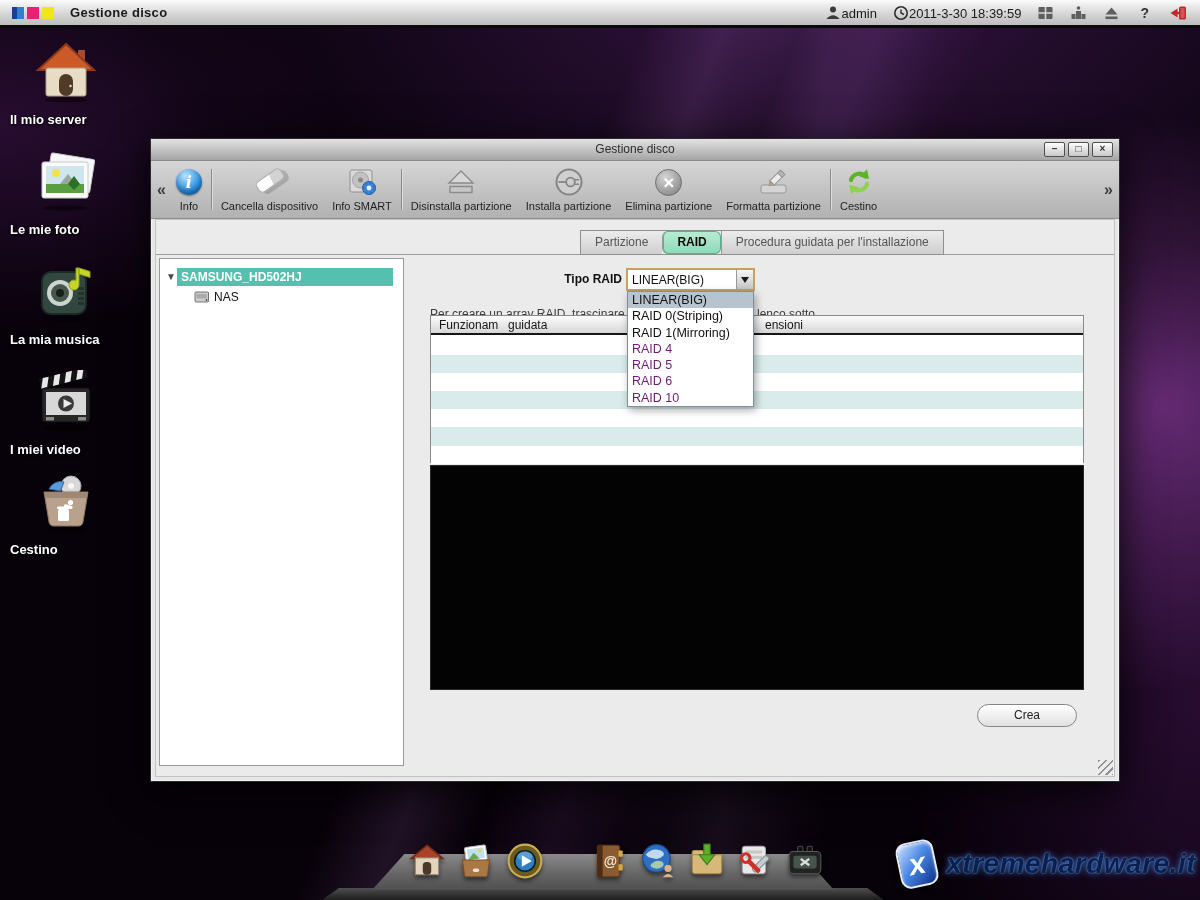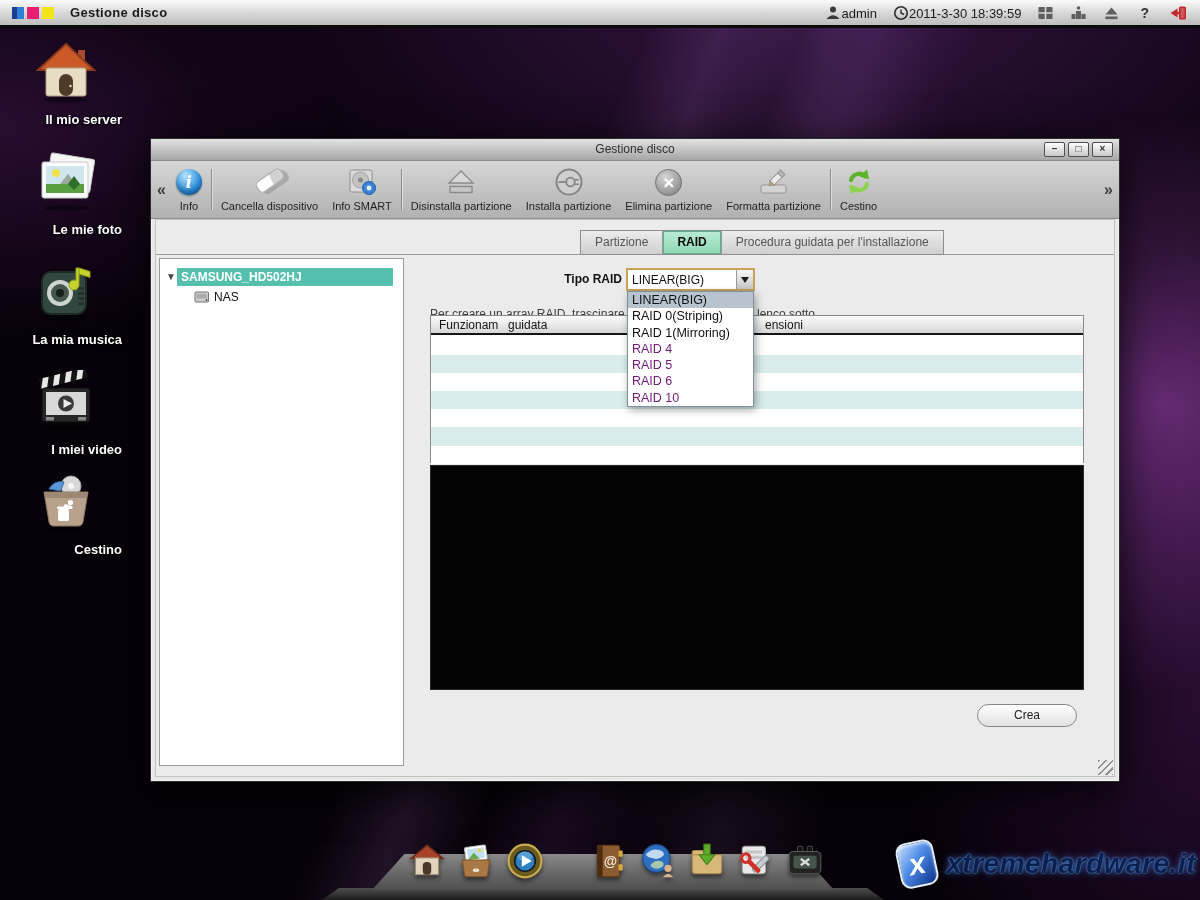--- a/index.html
+++ b/index.html
@@ -32,21 +32,21 @@
   .sq { width:12px; height:12px; display:inline-block; }
   .sq-b { background:linear-gradient(90deg,#1b3f8f 45%,#2f7fd4 45%); }
   .sq-p { background:#e81f72; }
   .sq-y { background:#f2e518; }
   .mb-title { font-weight:bold; font-size:13px; letter-spacing:.3px; }
   .mb-right { margin-left:auto; display:flex; align-items:center; gap:16px; font-size:13px; }
   .mb-group { display:flex; align-items:flex-end; }
   .mb-help { font-weight:bold; font-size:14px; color:#333; padding:0 4px; }
 
   
-  .dicon { position:absolute; left:10px; width:112px; text-align:right; z-index:2; cursor:default; }
+  .dicon { position:absolute; left:10px; width:112px; text-align:left; z-index:2; cursor:default; }
   .dicon .img { width:64px; height:64px; margin:0 auto; }
   .dicon .lbl { margin-top:8px; color:#fff; font-weight:bold; font-size:13px; text-shadow:0 1px 3px #000,0 0 2px #000; }
 
   
   #win {
     position:absolute; left:150px; top:138px; width:970px; height:644px; z-index:3;
     background:#e7e7e7; border:1px solid #2c2c2c;
     box-shadow:0 10px 36px rgba(0,0,0,.8), inset 0 0 0 1px #f2f2f2;
   }
   .titlebar {
@@ -90,21 +90,21 @@
   }
 
   
   .win-body { position:absolute; left:4px; top:80px; right:4px; bottom:4px; background:#ebebeb; border:1px solid #c2c2c2; }
   .body-rule { position:absolute; left:0; right:0; top:34px; border-top:1px solid #9d9d9d; }
 
   
   .tabbar { position:absolute; left:424px; top:10px; height:25px; display:flex; border:1px solid #8f8f8f; }
   .tab { padding:0 14px; font-size:12px; color:#555; line-height:23px; background:linear-gradient(#ececec,#cfcfcf); border-left:1px solid #9a9a9a; cursor:pointer; white-space:nowrap; }
   .tab:first-child { border-left:none; }
-  .tab.active { background:linear-gradient(#b9ecd4,#8fd8b6); color:#0b0b0b; font-weight:bold; box-shadow:inset 0 0 0 1px #5fae8c; }
+  .tab.active { background:linear-gradient(#b9ecd4,#8fd8b6); color:#0b0b0b; font-weight:bold; box-shadow:inset 0 0 0 1px #5fae8c;border-radius:6px; }
 
   
   .tree { position:absolute; left:3px; top:38px; width:245px; height:508px; background:#fff; border:1px solid #9a9a9a; }
   .tree-arrow { position:absolute; left:6px; top:12px; font-size:10px; color:#4a4a4a; }
   .tree-sel {
     position:absolute; left:17px; top:9px; right:10px; height:18px;
     background:#56c0ae; color:#fff; font-weight:bold; font-size:12px;
     line-height:18px; padding-left:4px; cursor:pointer;
   }
   .tree-child { position:absolute; left:34px; top:31px; display:flex; align-items:center; gap:4px; font-size:12px; color:#111; cursor:pointer; }

